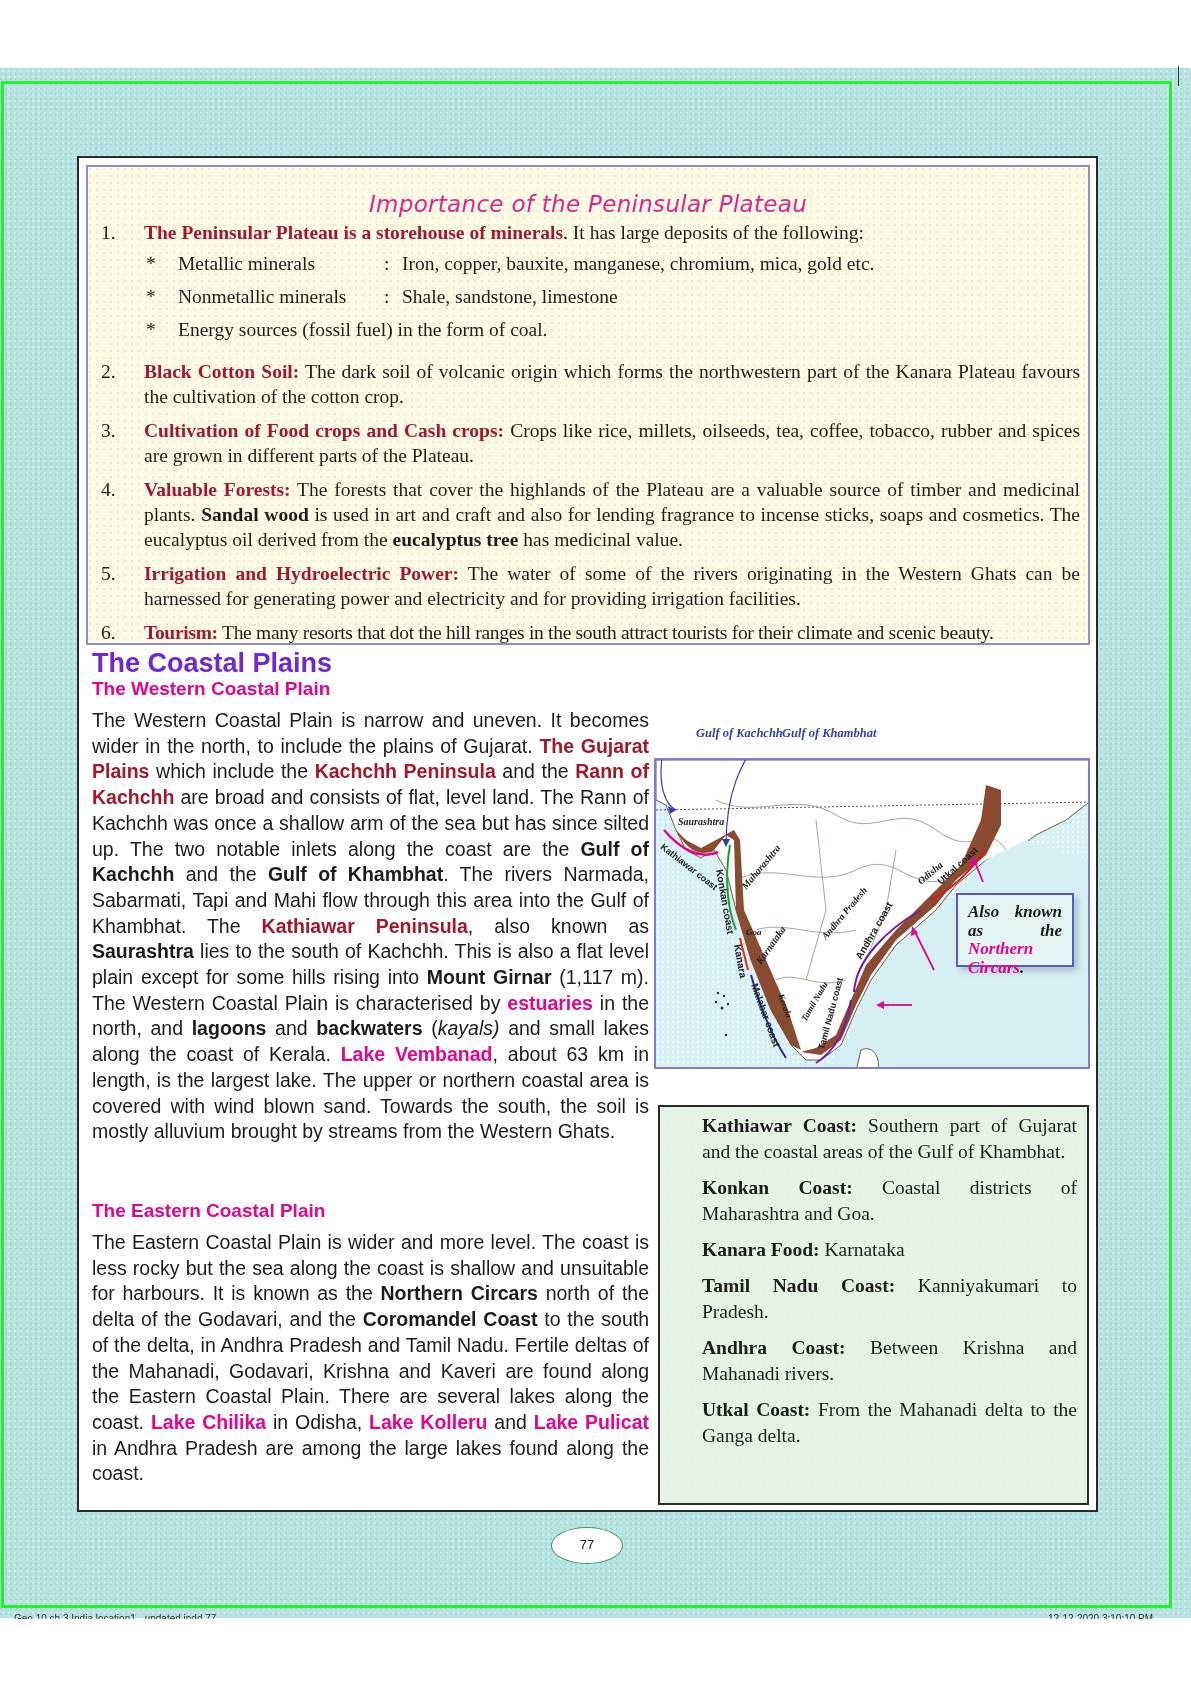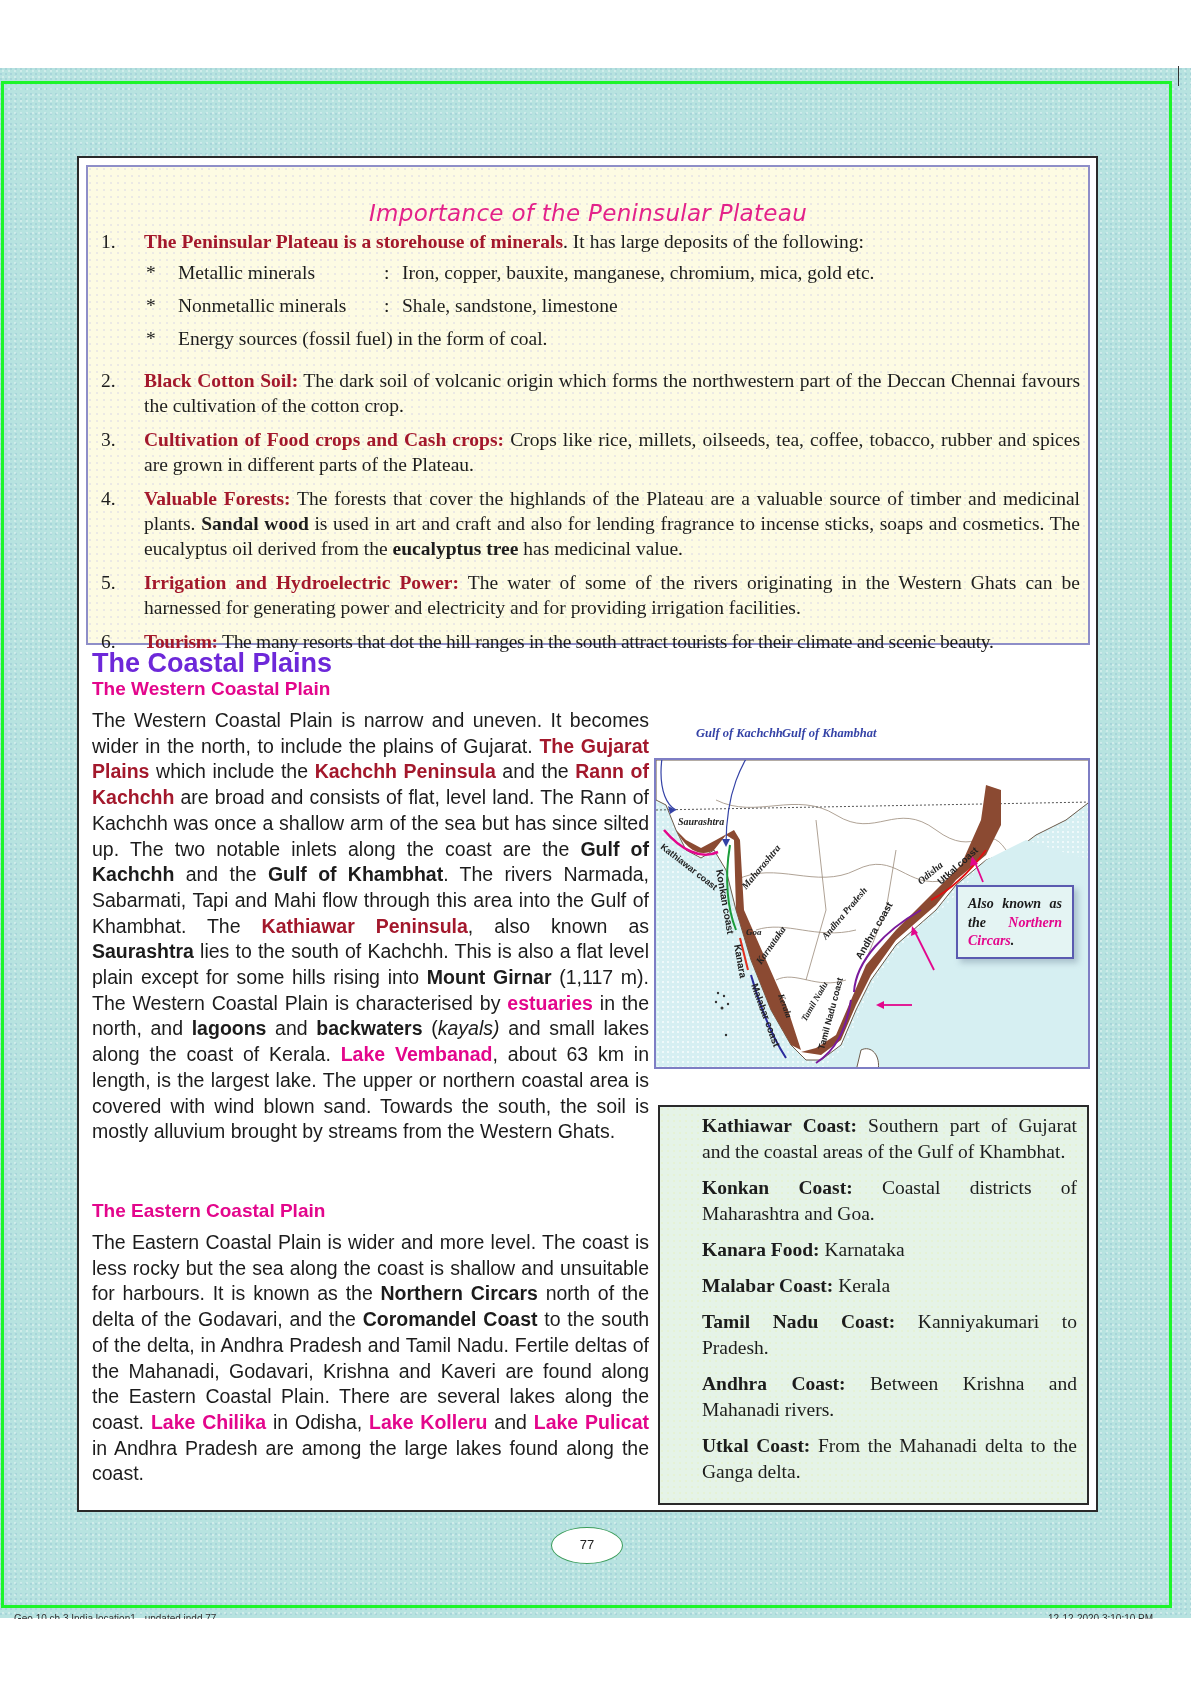--- a/index.html
+++ b/index.html
@@ -9,21 +9,21 @@
     background-image: radial-gradient(circle at 3px 3px, rgba(255,255,255,0.35) 1px, transparent 1.6px),
                       radial-gradient(circle at 1px 1px, rgba(120,170,200,0.25) 1px, transparent 1.6px);
     background-size:6px 6px, 5px 5px; }
   .green-frame { position:absolute; left:1px; top:81px; width:1171px; height:1527px; border:3px solid #1df52a; box-sizing:border-box; }
   .crop-mark { position:absolute; left:1178px; top:66px; width:1px; height:20px; background:#333; }
   .content { position:absolute; left:77px; top:156px; width:1021px; height:1356px; background:#ffffff; border:2px solid #2a2a2a; box-sizing:border-box; }
   .importance-box { position:absolute; left:7px; top:7px; width:1004px; height:480px; border:2px solid #8e8ec8; box-sizing:border-box;
     background-color:#fdfbe3;
     background-image: radial-gradient(circle at 2px 2px, rgba(200,200,230,0.35) 0.8px, transparent 1.4px);
     background-size:7px 7px; }
-  .imp-title { text-align:center; font-family:"DejaVu Sans", sans-serif; font-style:italic; font-size:23px; color:#e3228a; margin-top:33px; letter-spacing:0.3px; }
+  .imp-title { text-align:center; font-family:"DejaVu Sans", sans-serif; font-style:italic; font-size:23px; color:#e3228a; margin-top:24px; letter-spacing:0.3px; }
   .imp-list { margin:3px 0 0 0; padding:0; list-style:none; }
   .imp-item { display:flex; font-size:19.5px; color:#1d1d1d; line-height:25px; margin-bottom:9px; }
   .imp-num { width:43px; padding-left:13px; flex-shrink:0; }
   .imp-body { width:936px; text-align:justify; }
   .red-b { color:#a3182c; font-weight:bold; }
   .b { font-weight:bold; }
   .sub-list { margin:6px 0 0 0; padding:0; list-style:none; }
   .sub-item { display:flex; font-size:19.5px; line-height:25px; margin-bottom:8px; }
   .sub-star { width:32px; padding-left:2px; flex-shrink:0; }
   .sub-label { width:206px; flex-shrink:0; }
@@ -34,21 +34,21 @@
   .red { color:#a3182c; font-weight:bold; }
   .pink { color:#e3068c; font-weight:bold; }
   .map-wrap { position:absolute; left:575px; top:555px; width:436px; height:356px; }
   .map-frame { position:absolute; left:0; top:45px; width:436px; height:311px; border:2px solid #7e7ec4; box-sizing:border-box;
     background-color:#d6eff2;
     background-image: radial-gradient(circle at 2px 2px, rgba(255,255,255,0.6) 1px, transparent 1.5px);
     background-size:5px 5px; overflow:hidden; }
   .gulf-label { position:absolute; font-family:"Liberation Serif", serif; font-style:italic; font-weight:bold; font-size:12.5px; color:#3442a6; text-align:center; line-height:14px; }
   .map-svg { position:absolute; left:0; top:0; }
   .callout { position:absolute; background-color:#e4f4f3; border:2px solid #5a5ab0; box-sizing:border-box; box-shadow:4px 4px 6px rgba(120,140,160,0.45);
-    font-family:"Liberation Serif", serif; font-style:italic; font-weight:bold; font-size:14px; line-height:18.5px; color:#1a1a1a; text-align:justify; }
+    font-family:"Liberation Serif", serif; font-style:italic; font-weight:bold; font-size:17px; line-height:18.5px; color:#1a1a1a; text-align:justify;margin-top:8px; }
   .callout .pink-i { color:#e3068c; }
   .coastline-box { position:absolute; left:579px; top:947px; width:431px; height:400px; border:2px solid #2a2a2a; box-sizing:border-box;
     background-color:#e5f3e7;
     background-image: radial-gradient(circle at 2px 2px, rgba(230,240,200,0.55) 1px, transparent 1.6px);
     background-size:6px 6px; padding:6px 10px 0 10px; }
   .coast-title { text-align:center; font-family:"Liberation Serif", serif; font-weight:bold; font-size:20px; color:#a3182c; margin-bottom:10px; }
   .coast-item { font-size:19.5px; line-height:26px; color:#1c1c1c; margin-bottom:10px; text-align:justify;margin-left:32px; }
   .page-num { position:absolute; left:551px; top:1527px; width:72px; height:37px; border:1.5px solid #3a9c5a; border-radius:50%; background:#ffffff; box-sizing:border-box;
     font-family:"Liberation Sans", sans-serif; font-size:13px; text-align:center; line-height:34px; color:#222; }
   .footer-left { position:absolute; left:14px; top:1612px; font-family:"Liberation Sans", sans-serif; font-size:10px; color:#333; height:7px; overflow:hidden; line-height:14px; }
@@ -85,21 +85,21 @@
             </li>
             <li class="sub-item">
               <span class="sub-star">*</span>
               <span>Energy sources (fossil fuel) in the form of coal.</span>
             </li>
           </ul>
         </div>
       </li>
       <li class="imp-item">
         <span class="imp-num">2.</span>
-        <div class="imp-body"><span class="red-b">Black Cotton Soil:</span><span> The dark soil of volcanic origin which forms the northwestern part of the Deccan Chennai favours the cultivation of the cotton crop.</span></div>
+        <div class="imp-body"><span class="red-b">Black Cotton Soil:</span><span> The dark soil of volcanic origin which forms the northwestern part of the Kanara Plateau favours the cultivation of the cotton crop.</span></div>
       </li>
       <li class="imp-item">
         <span class="imp-num">3.</span>
         <div class="imp-body"><span class="red-b">Cultivation of Food crops and Cash crops:</span><span> Crops like rice, millets, oilseeds, tea, coffee, tobacco, rubber and spices are grown in different parts of the Plateau.</span></div>
       </li>
       <li class="imp-item">
         <span class="imp-num">4.</span>
         <div class="imp-body"><span class="red-b">Valuable Forests:</span><span> The forests that cover the highlands of the Plateau are a valuable source of timber and medicinal plants. </span><span class="b">Sandal wood</span><span> is used in art and craft and also for lending fragrance to incense sticks, soaps and cosmetics. The eucalyptus oil derived from the </span><span class="b">eucalyptus tree</span><span> has medicinal value.</span></div>
       </li>
       <li class="imp-item">
@@ -191,21 +191,20 @@
       <div class="callout" style="left:300px; top:125px; width:118px; height:74px; padding:8px 10px;">
         <span>Also known as the </span><span class="pink-i">Northern Circars</span><span>.</span>
       </div>
     </div>
   </div>
 
   <div class="coastline-box">
     <div class="coast-item"><span class="b">Kathiawar Coast:</span><span> Southern part of Gujarat and the coastal areas of the Gulf of Khambhat.</span></div>
     <div class="coast-item"><span class="b">Konkan Coast:</span><span> Coastal districts of Maharashtra and Goa.</span></div>
     <div class="coast-item"><span class="b">Kanara Food:</span><span> Karnataka</span></div>
-    <div class="coast-item"><span class="b">Malabar Coast:</span><span> Kerala</span></div>
     <div class="coast-item"><span class="b">Tamil Nadu Coast:</span><span> Kanniyakumari to Pradesh.</span></div>
     <div class="coast-item"><span class="b">Andhra Coast:</span><span> Between Krishna and Mahanadi rivers.</span></div>
     <div class="coast-item"><span class="b">Utkal Coast:</span><span> From the Mahanadi delta to the Ganga delta.</span></div>
   </div>
 </div>
 
 <div class="page-num">77</div>
 <div class="footer-left">Geo 10 ch 3 India location1 - updated.indd   77</div>
 <div class="footer-right">12-12-2020   3:10:10 PM</div>
 

